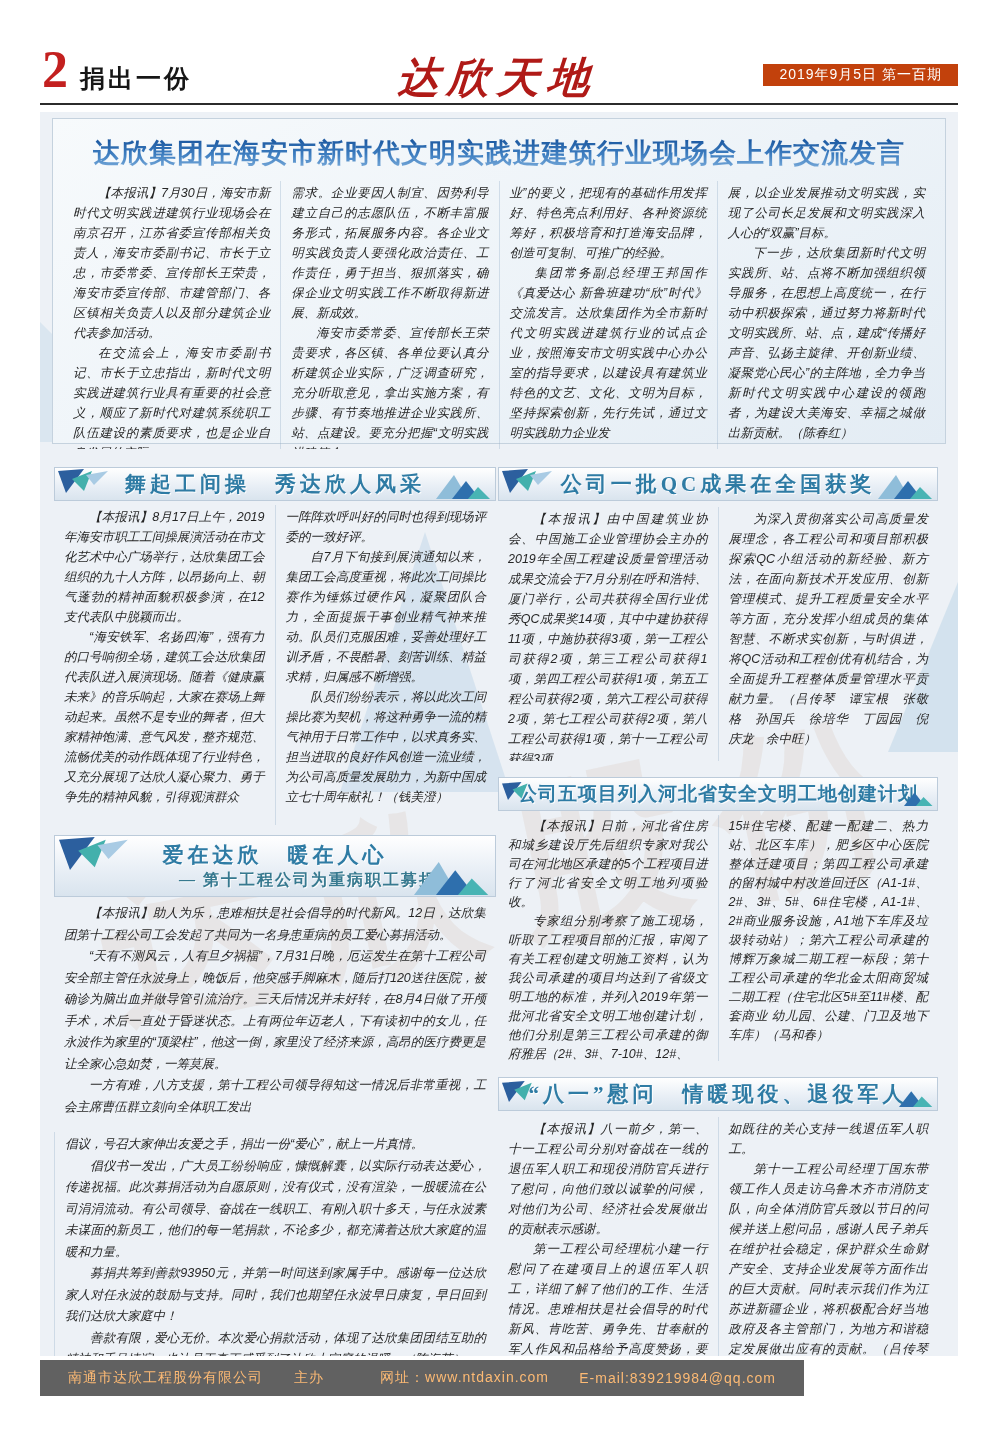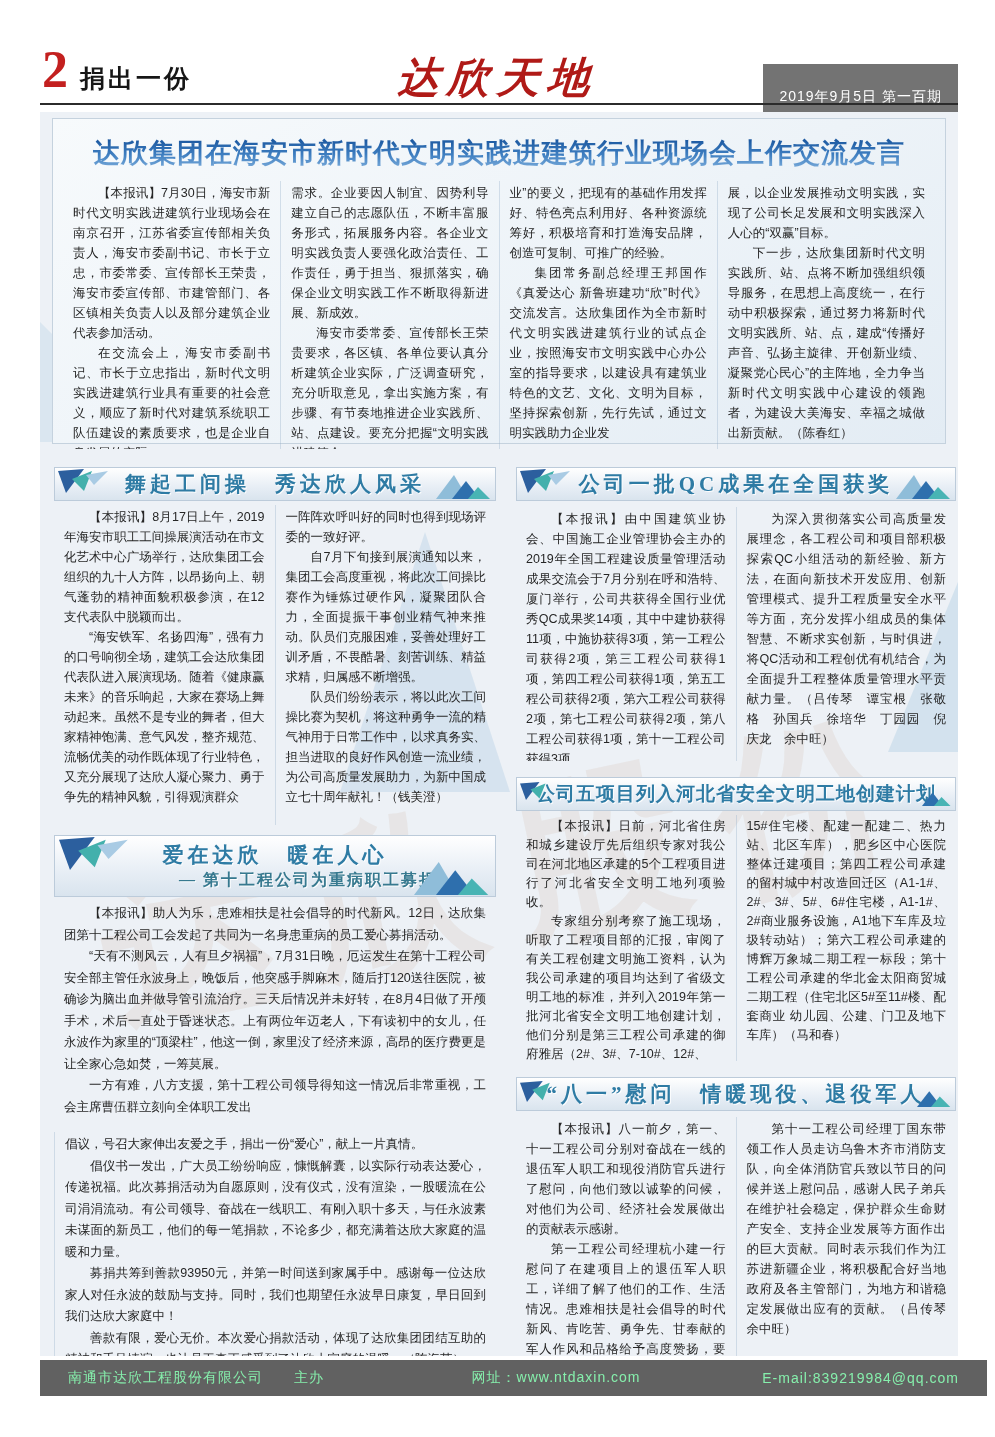--- a/index.html
+++ b/index.html
@@ -5,78 +5,78 @@
   html,body{margin:0;padding:0;background:#d8d8d8;}
   .page{position:relative;width:995px;height:1437px;background:#ffffff;margin:0 auto;overflow:hidden;
         font-family:"Liberation Sans","DejaVu Sans",sans-serif;}
   
   .page-num-wrap{position:absolute;left:42px;top:44px;display:flex;align-items:baseline;}
   .page-num{font-size:52px;font-weight:bold;color:#c3201f;line-height:1;font-family:"Liberation Serif",serif;}
   .section-name{font-size:25px;font-weight:bold;color:#161616;margin-left:12px;letter-spacing:3px;}
   .masthead{position:absolute;left:0;right:0;top:50px;text-align:center;
             font-family:"DejaVu Serif","Liberation Serif",serif;font-style:italic;font-weight:bold;
             font-size:42px;color:#b01a17;letter-spacing:8px;transform:skewX(-4deg);}
-  .issue-box{position:absolute;right:37px;top:64px;background:#737373;color:#ffffff;
-             font-size:14px;padding:24px 16px;letter-spacing:1px;}
+  .issue-box{position:absolute;right:37px;top:64px;background:#c2410c;color:#ffffff;
+             font-size:14px;padding:2px 16px;letter-spacing:1px;}
   .header-rule{position:absolute;left:40px;top:103px;width:918px;height:2px;background:#2b2b2b;}
   
   .content{position:absolute;left:40px;top:112px;width:918px;height:1244px;background:#edf1f6;overflow:hidden;}
   .bg-shape{position:absolute;width:0;height:0;}
   .bg-shape1{left:300px;top:420px;border-left:85px solid transparent;border-right:85px solid transparent;
              border-bottom:260px solid rgba(186,211,230,0.45);}
   .bg-shape2{left:0px;top:210px;border-right:120px solid transparent;border-bottom:120px solid rgba(190,214,232,0.40);}
   .bg-shape3{right:0px;top:470px;border-left:70px solid transparent;border-bottom:170px solid rgba(186,211,230,0.50);}
   .watermark{position:absolute;left:55px;top:640px;font-size:175px;font-weight:bold;
              color:rgba(193,158,120,0.13);letter-spacing:34px;white-space:nowrap;
              transform:rotate(-12deg);pointer-events:none;font-family:"DejaVu Serif",serif;}
   
   .lead-box{position:absolute;left:12px;top:6px;width:892px;height:324px;border:1px solid #c5d2de;
             background:linear-gradient(150deg,#f7fafc 0%,#edf3f8 55%,#e3ecf4 100%);}
   .lead-title{margin-top:16px;text-align:center;font-size:27px;font-weight:bold;letter-spacing:1px;
               background:linear-gradient(180deg,#15519a 5%,#3f7fc1 55%,#85b3de 100%);
               -webkit-background-clip:text;background-clip:text;color:transparent;}
   
   .cols{display:flex;overflow:hidden;}
-  .col{flex:1;padding:2px 10px 0 10px;overflow:hidden;}
+  .col{flex:1;padding:2px 10px 0 10px;overflow:hidden;font-style:italic;}
   .col + .col{border-left:1px solid rgba(150,175,200,0.35);}
   .cols p{margin:0;text-align:justify;color:#262626;font-size:12.5px;}
   .indent{text-indent:2em;}
   .lead-cols{height:268px;margin-top:10px;padding:0 10px;}
   .lead-cols p{line-height:20px;}
   .dance-cols{height:320px;margin-top:4px;}
   .dance-cols p{line-height:20px;}
   .qc-cols{height:254px;margin-top:6px;}
   .qc-cols p{line-height:20px;}
   .hebei-cols{height:246px;margin-top:4px;}
   .hebei-cols p{line-height:19px;}
   .army-cols{height:268px;margin-top:6px;}
   .army-cols p{line-height:20px;}
   .love-cols{height:462px;margin-top:4px;flex-direction:column;}
   .love-cols p{line-height:21.5px;}
   
   .group-left{position:absolute;left:14px;top:338px;width:442px;}
-  .group-right{position:absolute;left:476px;top:338px;width:440px;}
+  .group-right{position:absolute;left:458px;top:338px;width:440px;}
   
   .banner{position:relative;height:34px;background:linear-gradient(180deg,#ffffff 0%,#e9eff6 55%,#d9e4ee 100%);
           border:1px solid #bccbda;box-sizing:border-box;text-align:center;margin-top:17px;}
   .banner-title{line-height:32px;font-size:21px;font-weight:bold;color:#2e7ba4;letter-spacing:4px;
                 text-shadow:1px 1px 0 rgba(255,255,255,0.9);font-family:"Liberation Serif","DejaVu Serif",serif;}
   .banner-title.small{font-size:19px;letter-spacing:1px;}
   .deco-l{position:absolute;left:3px;top:1px;}
   .deco-r{position:absolute;right:3px;bottom:1px;}
   .banner-love{height:62px;margin-top:10px;}
   .banner-love .banner-title{line-height:30px;margin-top:4px;}
   .banner-sub{font-size:16px;font-weight:bold;color:#37798f;text-align:right;padding-right:58px;
               letter-spacing:2px;text-shadow:1px 1px 0 rgba(255,255,255,0.9);
               font-family:"Liberation Serif","DejaVu Serif",serif;}
   .mt2{margin-top:16px;}
   
-  .footer{position:absolute;left:40px;top:1360px;width:947px;height:36px;background:#616161;
+  .footer{position:absolute;left:40px;top:1360px;width:764px;height:36px;background:#616161;
           display:flex;align-items:center;justify-content:space-between;box-sizing:border-box;
-          padding:0 28px;color:#86efac;font-size:14px;letter-spacing:1px;}
+          padding:0 28px;color:#fdba74;font-size:14px;letter-spacing:1px;}
   .footer-left span{margin-right:26px;}
 </style>
 </head>
 <body>
 
 <div class="page">
 
   <div class="page-num-wrap">
     <span class="page-num">2</span>
     <span class="section-name">捐出一份</span>
@@ -229,20 +229,21 @@
             <polygon points="40,32 50,20 62,32" fill="#48b4b4"></polygon>
         </svg>
       </div>
 
       <div class="cols army-cols">
         <div class="col">
           <p class="indent">【本报讯】八一前夕，第一、十一工程公司分别对奋战在一线的退伍军人职工和现役消防官兵进行了慰问，向他们致以诚挚的问候，对他们为公司、经济社会发展做出的贡献表示感谢。</p>
           <p class="indent">第一工程公司经理杭小建一行慰问了在建项目上的退伍军人职工，详细了解了他们的工作、生活情况。患难相扶是社会倡导的时代新风、肯吃苦、勇争先、甘奉献的军人作风和品格给予高度赞扬，要求项目部要一</p>
         </div>
         <div class="col">
+          <p>如既往的关心支持一线退伍军人职工。</p>
           <p class="indent">第十一工程公司经理丁国东带领工作人员走访乌鲁木齐市消防支队，向全体消防官兵致以节日的问候并送上慰问品，感谢人民子弟兵在维护社会稳定，保护群众生命财产安全、支持企业发展等方面作出的巨大贡献。同时表示我们作为江苏进新疆企业，将积极配合好当地政府及各主管部门，为地方和谐稳定发展做出应有的贡献。（吕传琴 余中旺）</p>
         </div>
       </div>
     </div>
   </div>
 
   <div class="footer">
     <div class="footer-left">
       <span>南通市达欣工程股份有限公司</span>
       <span>主办</span>

